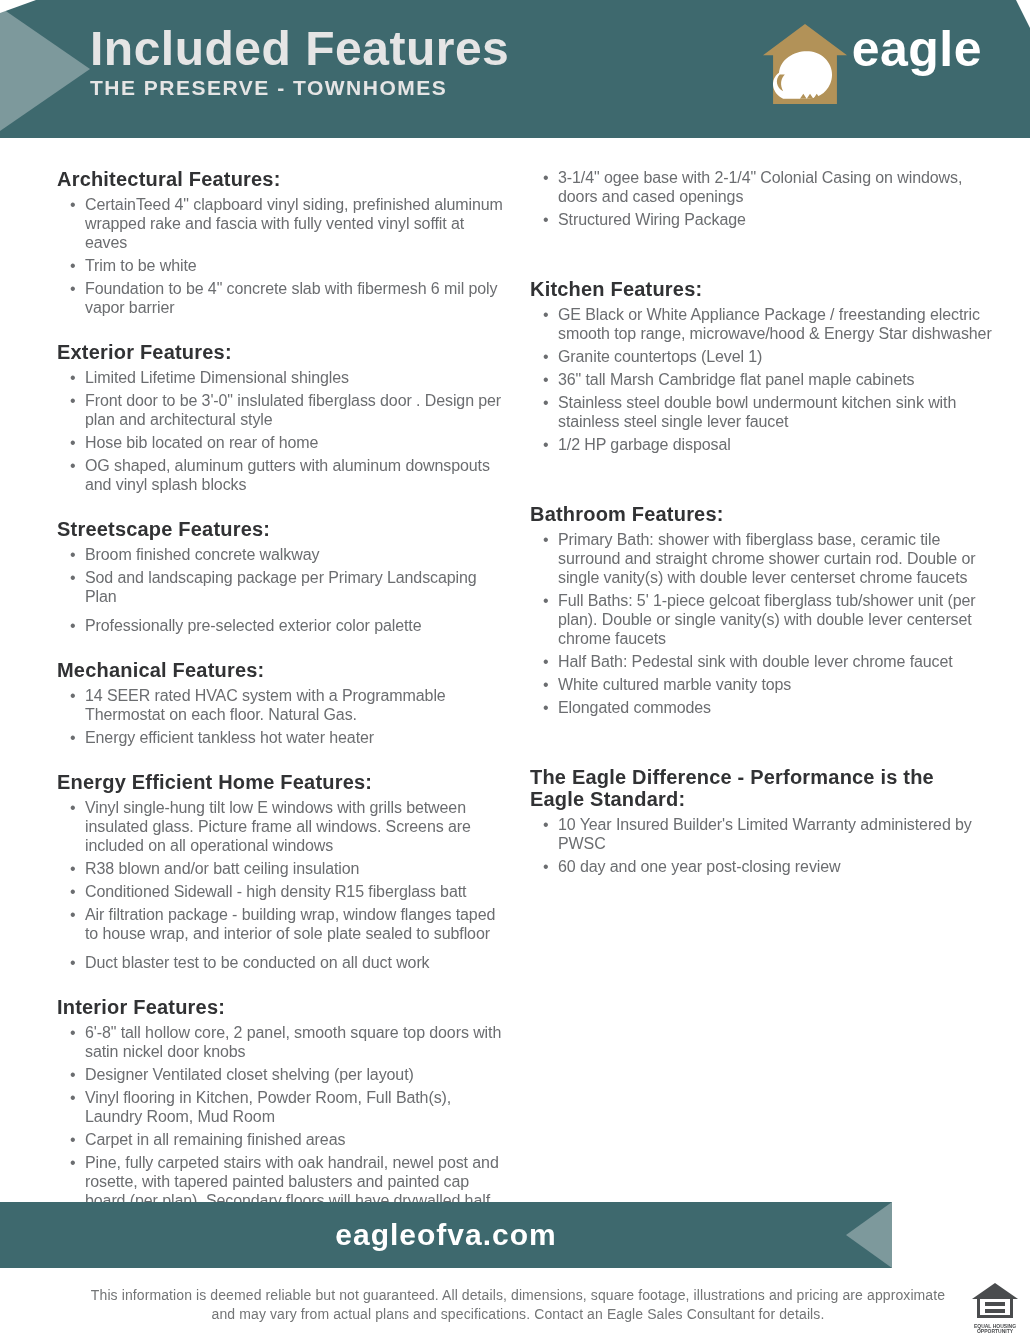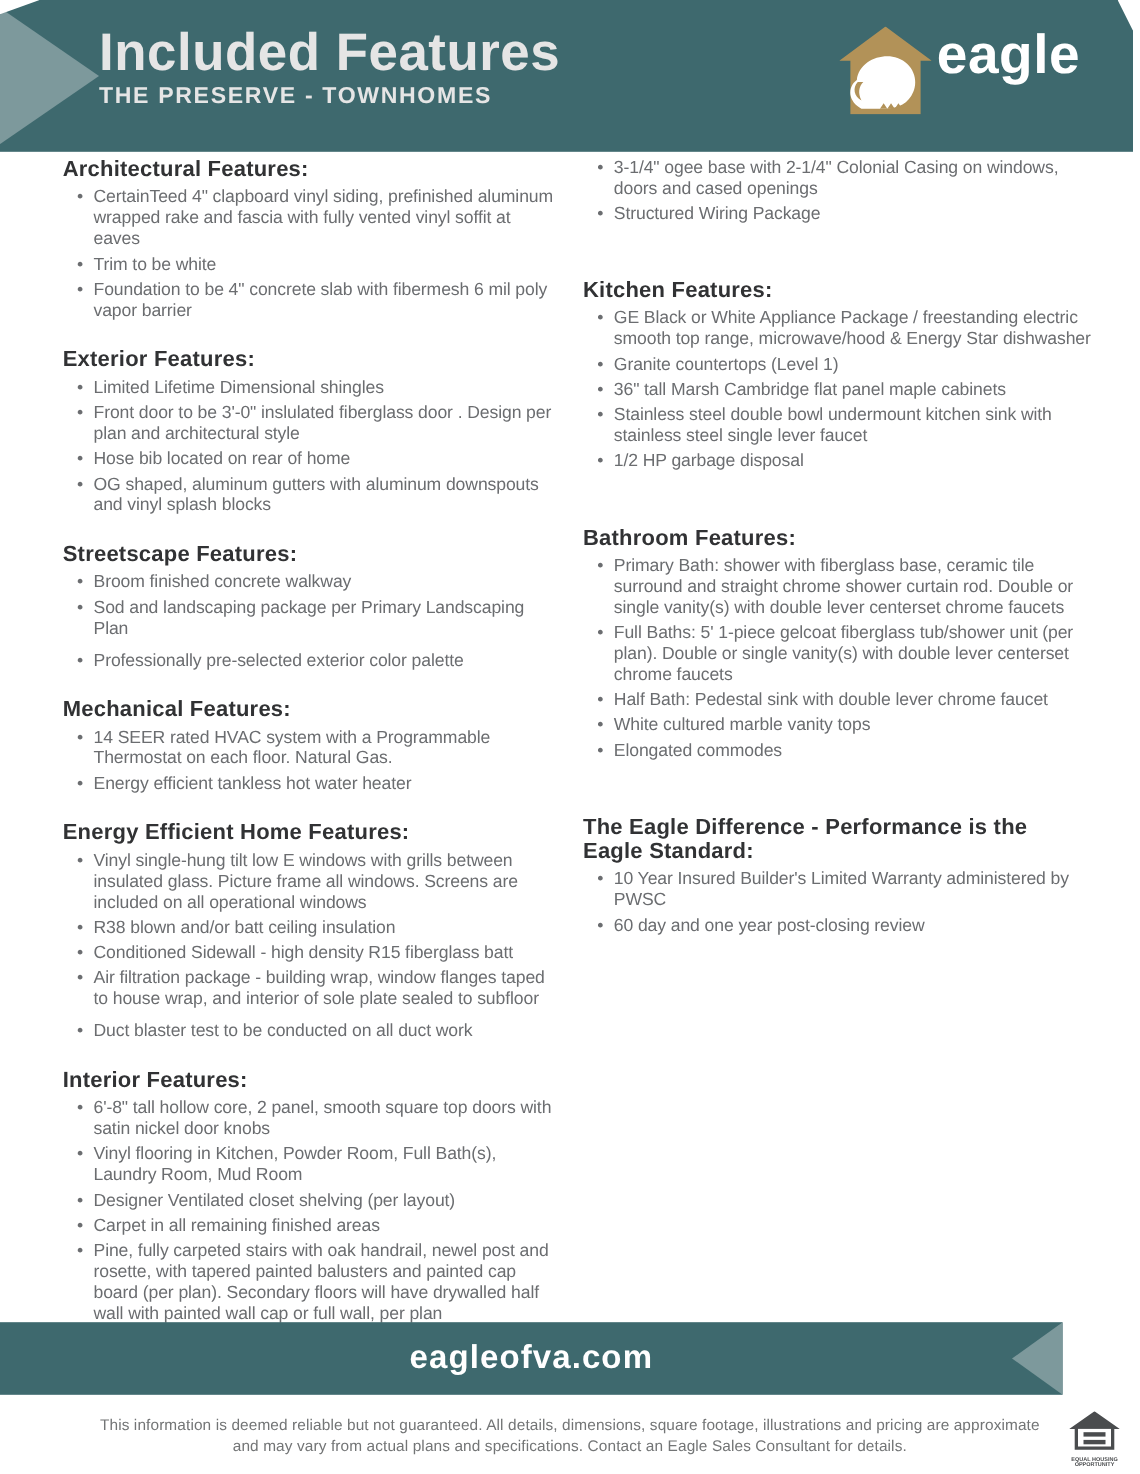--- a/index.html
+++ b/index.html
@@ -15,36 +15,36 @@
               clip-path:polygon(0 0,100% 0,0 100%); }
   .notch-tr { position:absolute; right:0; top:0; width:14px; height:28px; background:#ffffff;
               clip-path:polygon(0 0,100% 0,100% 100%); }
   .header-text { position:absolute; left:90px; top:24px; color:#e5e5e5; }
   .doc-title { font-size:48px; font-weight:bold; letter-spacing:0.5px; line-height:1.05; }
   .doc-subtitle { font-size:21px; font-weight:bold; letter-spacing:1.5px; margin-top:2px; }
   .logo { position:absolute; right:48px; top:24px; display:flex; align-items:flex-start; }
   .logo-text { color:#ffffff; font-size:50px; font-weight:600; line-height:1; margin-left:5px; letter-spacing:0.5px; }
 
   
-  .content { position:absolute; top:143px; left:57px; width:940px; display:flex; }
+  .content { position:absolute; top:168px; left:57px; width:940px; display:flex; }
   .col { color:#6B6D70; }
   .col-left  { width:452px; }
   .col-right { width:462px; margin-left:21px; }
   .col section { margin-top:24px; }
   .col section:first-child { margin-top:0; }
   .col-right section { margin-top:49px; }
   .col-right section:first-child { margin-top:0; }
   .sec-heading { font-size:20px; font-weight:bold; color:#313234; letter-spacing:0.2px; line-height:22px; margin-bottom:5px; }
   .col ul { list-style:none; padding-left:28px; }
   .col li { position:relative; font-size:16px; line-height:19px; margin-bottom:4px; letter-spacing:-0.1px; }
   .col li::before { content:"\2022"; position:absolute; left:-15px; top:0; font-size:16px; color:#6B6D70; }
   .col li.gap { margin-top:10px; }
 
   
-  .band-bottom { position:absolute; top:1202px; left:0; width:966px; height:66px; background:#3E696E; }
+  .band-bottom { position:absolute; top:1202px; left:0; width:892px; height:66px; background:#3E696E; }
   .chevron-right { position:absolute; right:0; top:0; width:46px; height:66px; background:#7D999C;
                    clip-path:polygon(100% 0,0 50%,100% 100%); }
   .website { position:absolute; left:0; top:0; width:100%; height:66px; line-height:66px; text-align:center;
              color:#ffffff; font-size:30px; font-weight:bold; letter-spacing:1px; }
 
   .disclaimer { position:absolute; top:1286px; left:88px; width:860px; text-align:center;
                 color:#737576; font-size:14px; line-height:19px; letter-spacing:0.1px; }
 
   .equal-housing { position:absolute; right:14px; top:1283px; width:54px; text-align:center; color:#4A4C4E; }
   .eh-text { font-size:5px; line-height:5px; letter-spacing:0; font-weight:bold; }
@@ -116,22 +116,22 @@
             <li>R38 blown and/or batt ceiling insulation</li>
             <li>Conditioned Sidewall - high density R15 fiberglass batt</li>
             <li>Air filtration package - building wrap, window flanges taped to house wrap, and interior of sole plate sealed to subfloor</li>
             <li class="gap">Duct blaster test to be conducted on all duct work</li>
           </ul>
         </section>
         <section>
           <h2 class="sec-heading">Interior Features:</h2>
           <ul>
             <li>6'-8" tall hollow core, 2 panel, smooth square top doors with satin nickel door knobs</li>
+            <li>Designer Ventilated closet shelving (per layout)</li>
             <li>Vinyl flooring in Kitchen, Powder Room, Full Bath(s), Laundry Room, Mud Room</li>
-            <li>Designer Ventilated closet shelving (per layout)</li>
             <li>Carpet in all remaining finished areas</li>
             <li>Pine, fully carpeted stairs with oak handrail, newel post and rosette, with tapered painted balusters and painted cap board (per plan). Secondary floors will have drywalled half wall with painted wall cap or full wall, per plan</li>
           </ul>
         </section>
       </div>
     <div class="col col-right" id="col-right">
         <section>
           <ul>
             <li>3-1/4" ogee base with 2-1/4" Colonial Casing on windows, doors and cased openings</li>
             <li>Structured Wiring Package</li>

